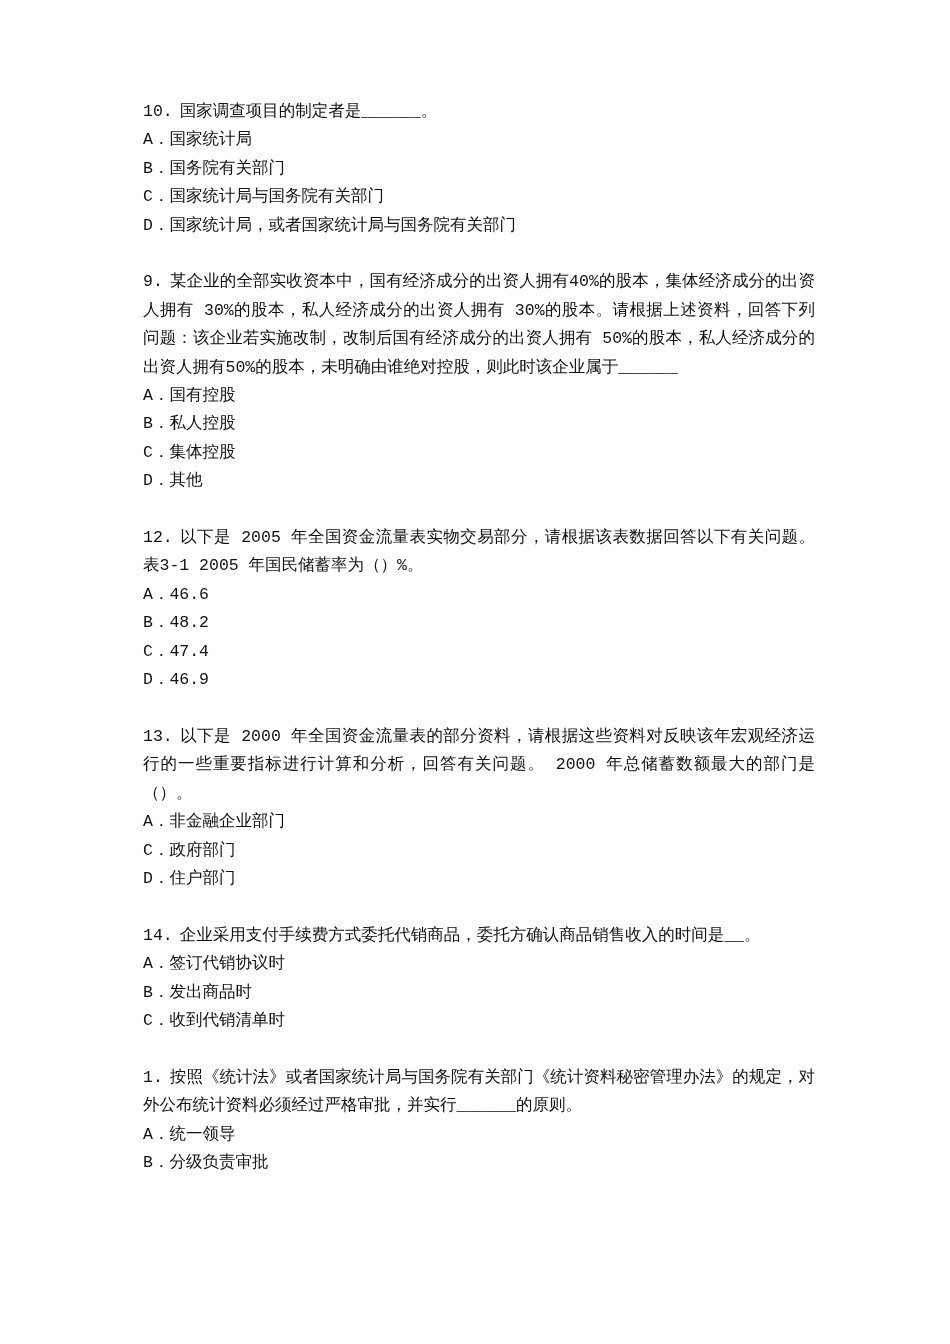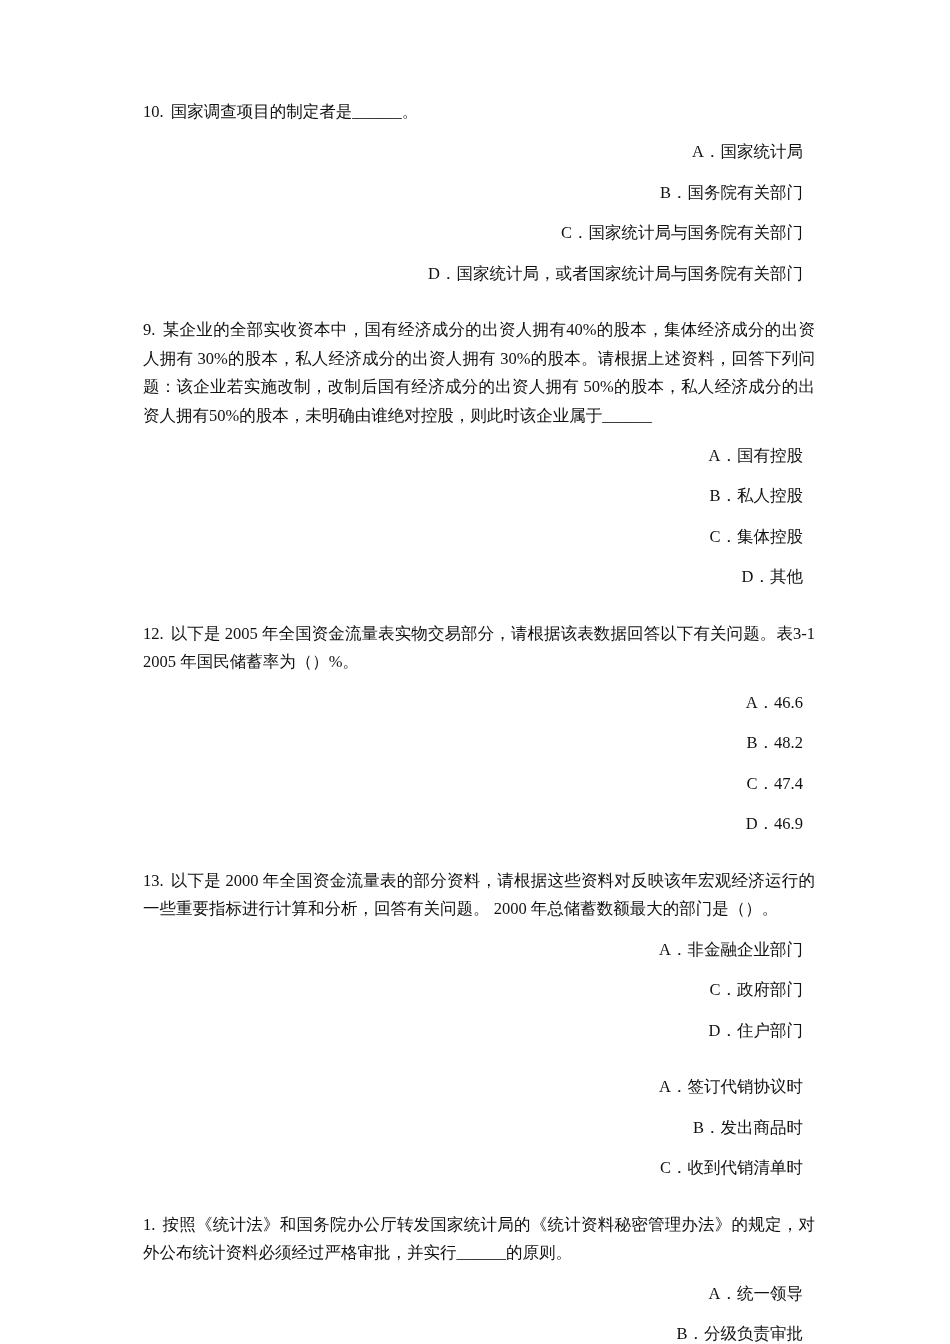--- a/index.html
+++ b/index.html
@@ -19,31 +19,32 @@
     overflow: hidden;
   }
   .content {
     position: absolute;
     top: 98px;
     left: 143px;
     width: 672px;
   }
   .question {
     margin: 0 0 28.4px 0;
+    font-family: Liberation Mono, monospace;
   }
   .q-text {
     margin: 0;
     text-align: justify;
   }
   .q-num {
     margin-right: 7px;
   }
   .option-line {
-    margin: 12px;
-    text-align: right;
+    margin: 0;
+    text-align: left;
     white-space: pre-wrap;
   }
 </style>
 </head>
 <body>
 
 <div class="page">
   <div class="content">
       <section class="question">
     <p class="q-text"><span class="q-num">10.</span><span>国家调查项目的制定者是______。</span></p>
@@ -78,29 +79,30 @@
       <section class="question">
     <p class="q-text"><span class="q-num">13.</span><span>以下是 2000 年全国资金流量表的部分资料，请根据这些资料对反映该年宏观经济运行的一些重要指标进行计算和分析，回答有关问题。 2000 年总储蓄数额最大的部门是（）。</span></p>
     <div>
 
     <p class="option-line">A．非金融企业部门</p>
           <p class="option-line">C．政府部门</p>
           <p class="option-line">D．住户部门</p>
         </div>
   </section>
       <section class="question">
+    <p class="q-text"><span class="q-num">14.</span><span>企业采用支付手续费方式委托代销商品，委托方确认商品销售收入的时间是__。</span></p>
     <div>
 
     <p class="option-line">A．签订代销协议时</p>
           <p class="option-line">B．发出商品时</p>
           <p class="option-line">C．收到代销清单时</p>
         </div>
   </section>
       <section class="question">
-    <p class="q-text"><span class="q-num">1.</span><span>按照《统计法》和国务院办公厅转发国家统计局的《统计资料秘密管理办法》的规定，对外公布统计资料必须经过严格审批，并实行______的原则。</span></p>
+    <p class="q-text"><span class="q-num">1.</span><span>按照《统计法》或者国家统计局与国务院有关部门《统计资料秘密管理办法》的规定，对外公布统计资料必须经过严格审批，并实行______的原则。</span></p>
     <div>
 
     <p class="option-line">A．统一领导</p>
           <p class="option-line">B．分级负责审批</p>
         </div>
   </section>
     </div>
 </div>
 
 </body></html>

